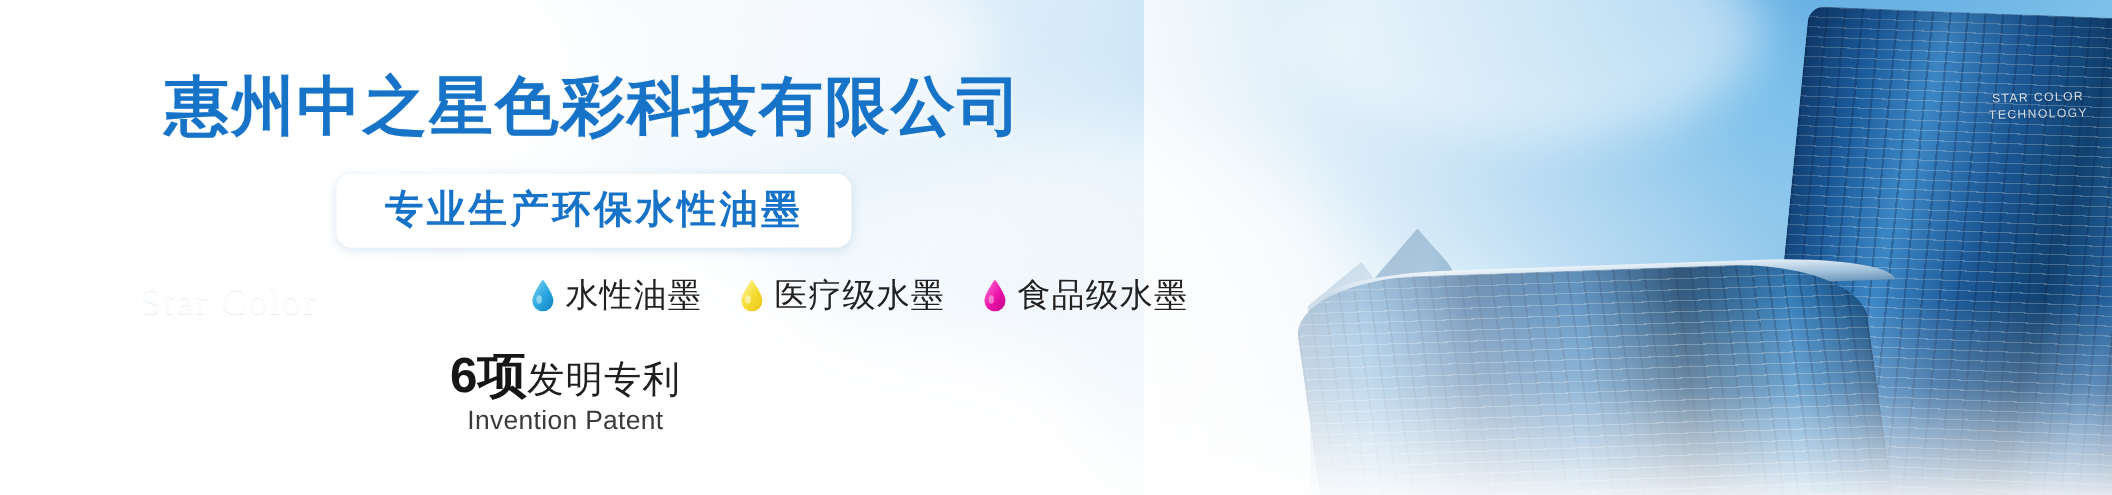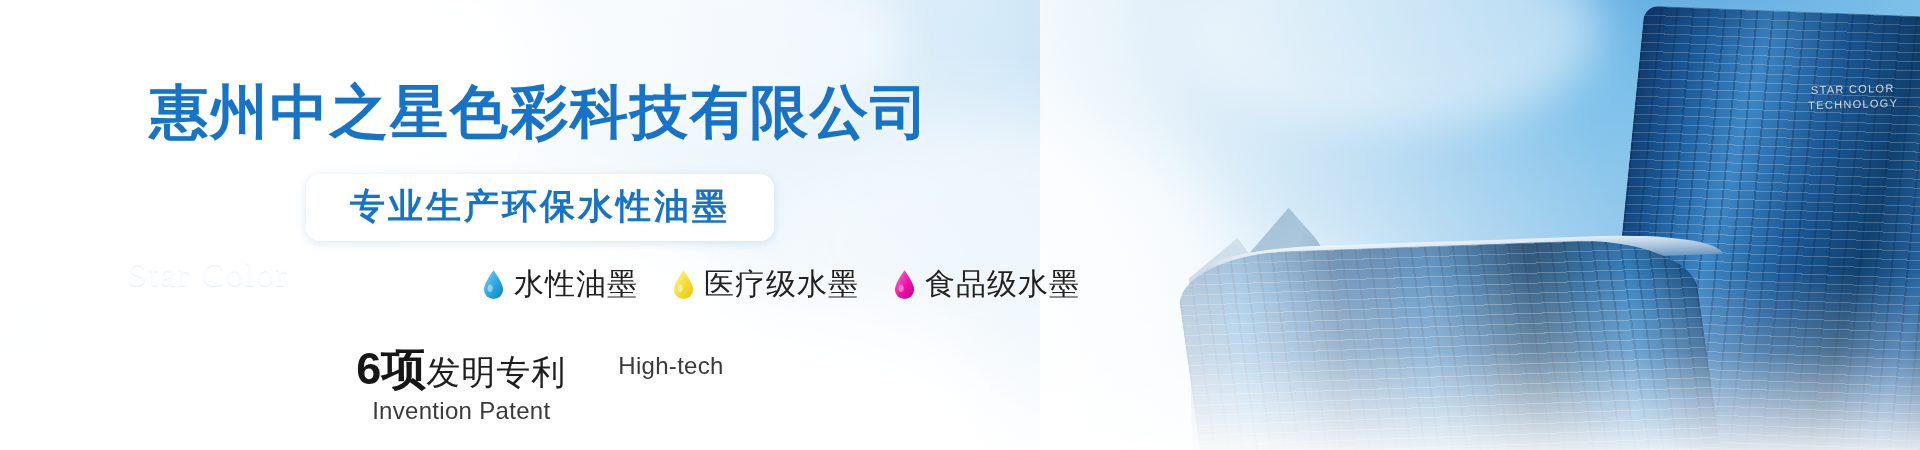--- a/index.html
+++ b/index.html
@@ -107,21 +107,21 @@
   .wm-wrap{position:absolute;left:118px;top:168px;width:300px;height:140px;opacity:0.5;}
   .wm-star{position:absolute;left:22px;top:0;width:150px;height:150px;}
   .wm-text{
     position:absolute;left:10px;top:88px;width:290px;
     font-family:"Liberation Serif",serif;
     font-size:34px;letter-spacing:2px;color:rgba(255,255,255,0.85);
     text-shadow:0 1px 0 rgba(160,190,215,0.55);
   }
 
   
-  .content{position:absolute;left:0;top:16px;width:1080px;height:404px;}
+  .content{position:absolute;left:0;top:0;width:1080px;height:404px;}
 
   .title{
     position:absolute;top:58px;left:0;width:1080px;
     text-align:center;
     font-family:"Liberation Sans","DejaVu Sans",sans-serif;
     font-weight:bold;
     font-size:58px;letter-spacing:2px;
     color:#1773c8;
     white-space:nowrap;
     text-shadow:0 2px 5px rgba(255,255,255,0.85), 0 0 1px rgba(23,115,200,0.5);
@@ -148,21 +148,21 @@
   .drop-icon{width:23px;height:31px;flex:0 0 auto;}
   .drop-label{
     font-size:30px;letter-spacing:1px;color:#222;
     font-family:"Liberation Sans","DejaVu Sans",sans-serif;
     white-space:nowrap;
     text-shadow:0 1px 3px rgba(255,255,255,0.8);
   }
 
   .badges{
     position:absolute;top:318px;left:0;width:1080px;
-    display:flex;justify-content:center;align-items:flex-start;gap:52px;margin-top:12px;
+    display:flex;justify-content:center;align-items:flex-start;gap:52px;
   }
   .badge{text-align:center;}
   .badge-main{white-space:nowrap;line-height:1;}
   .badge-strong{
     font-weight:bold;font-size:45px;color:#161616;letter-spacing:0px;
     font-family:"Liberation Sans","DejaVu Sans",sans-serif;
   }
   .badge-rest{
     font-size:34px;color:#1f1f1f;letter-spacing:1px;
     font-family:"Liberation Sans","DejaVu Sans",sans-serif;
@@ -278,19 +278,18 @@
     <div class="badges">
 
       <div class="badge">
         <div class="badge-main">
           <span class="badge-strong">6项</span><span class="badge-rest">发明专利</span>
         </div>
         <div class="badge-sub">Invention Patent</div>
       </div>
 
       <div class="badge">
-        <div class="badge-sub">High-tech</div>
       </div>
 
     </div>
 
   </div>
 </div>
 
 </body></html>

